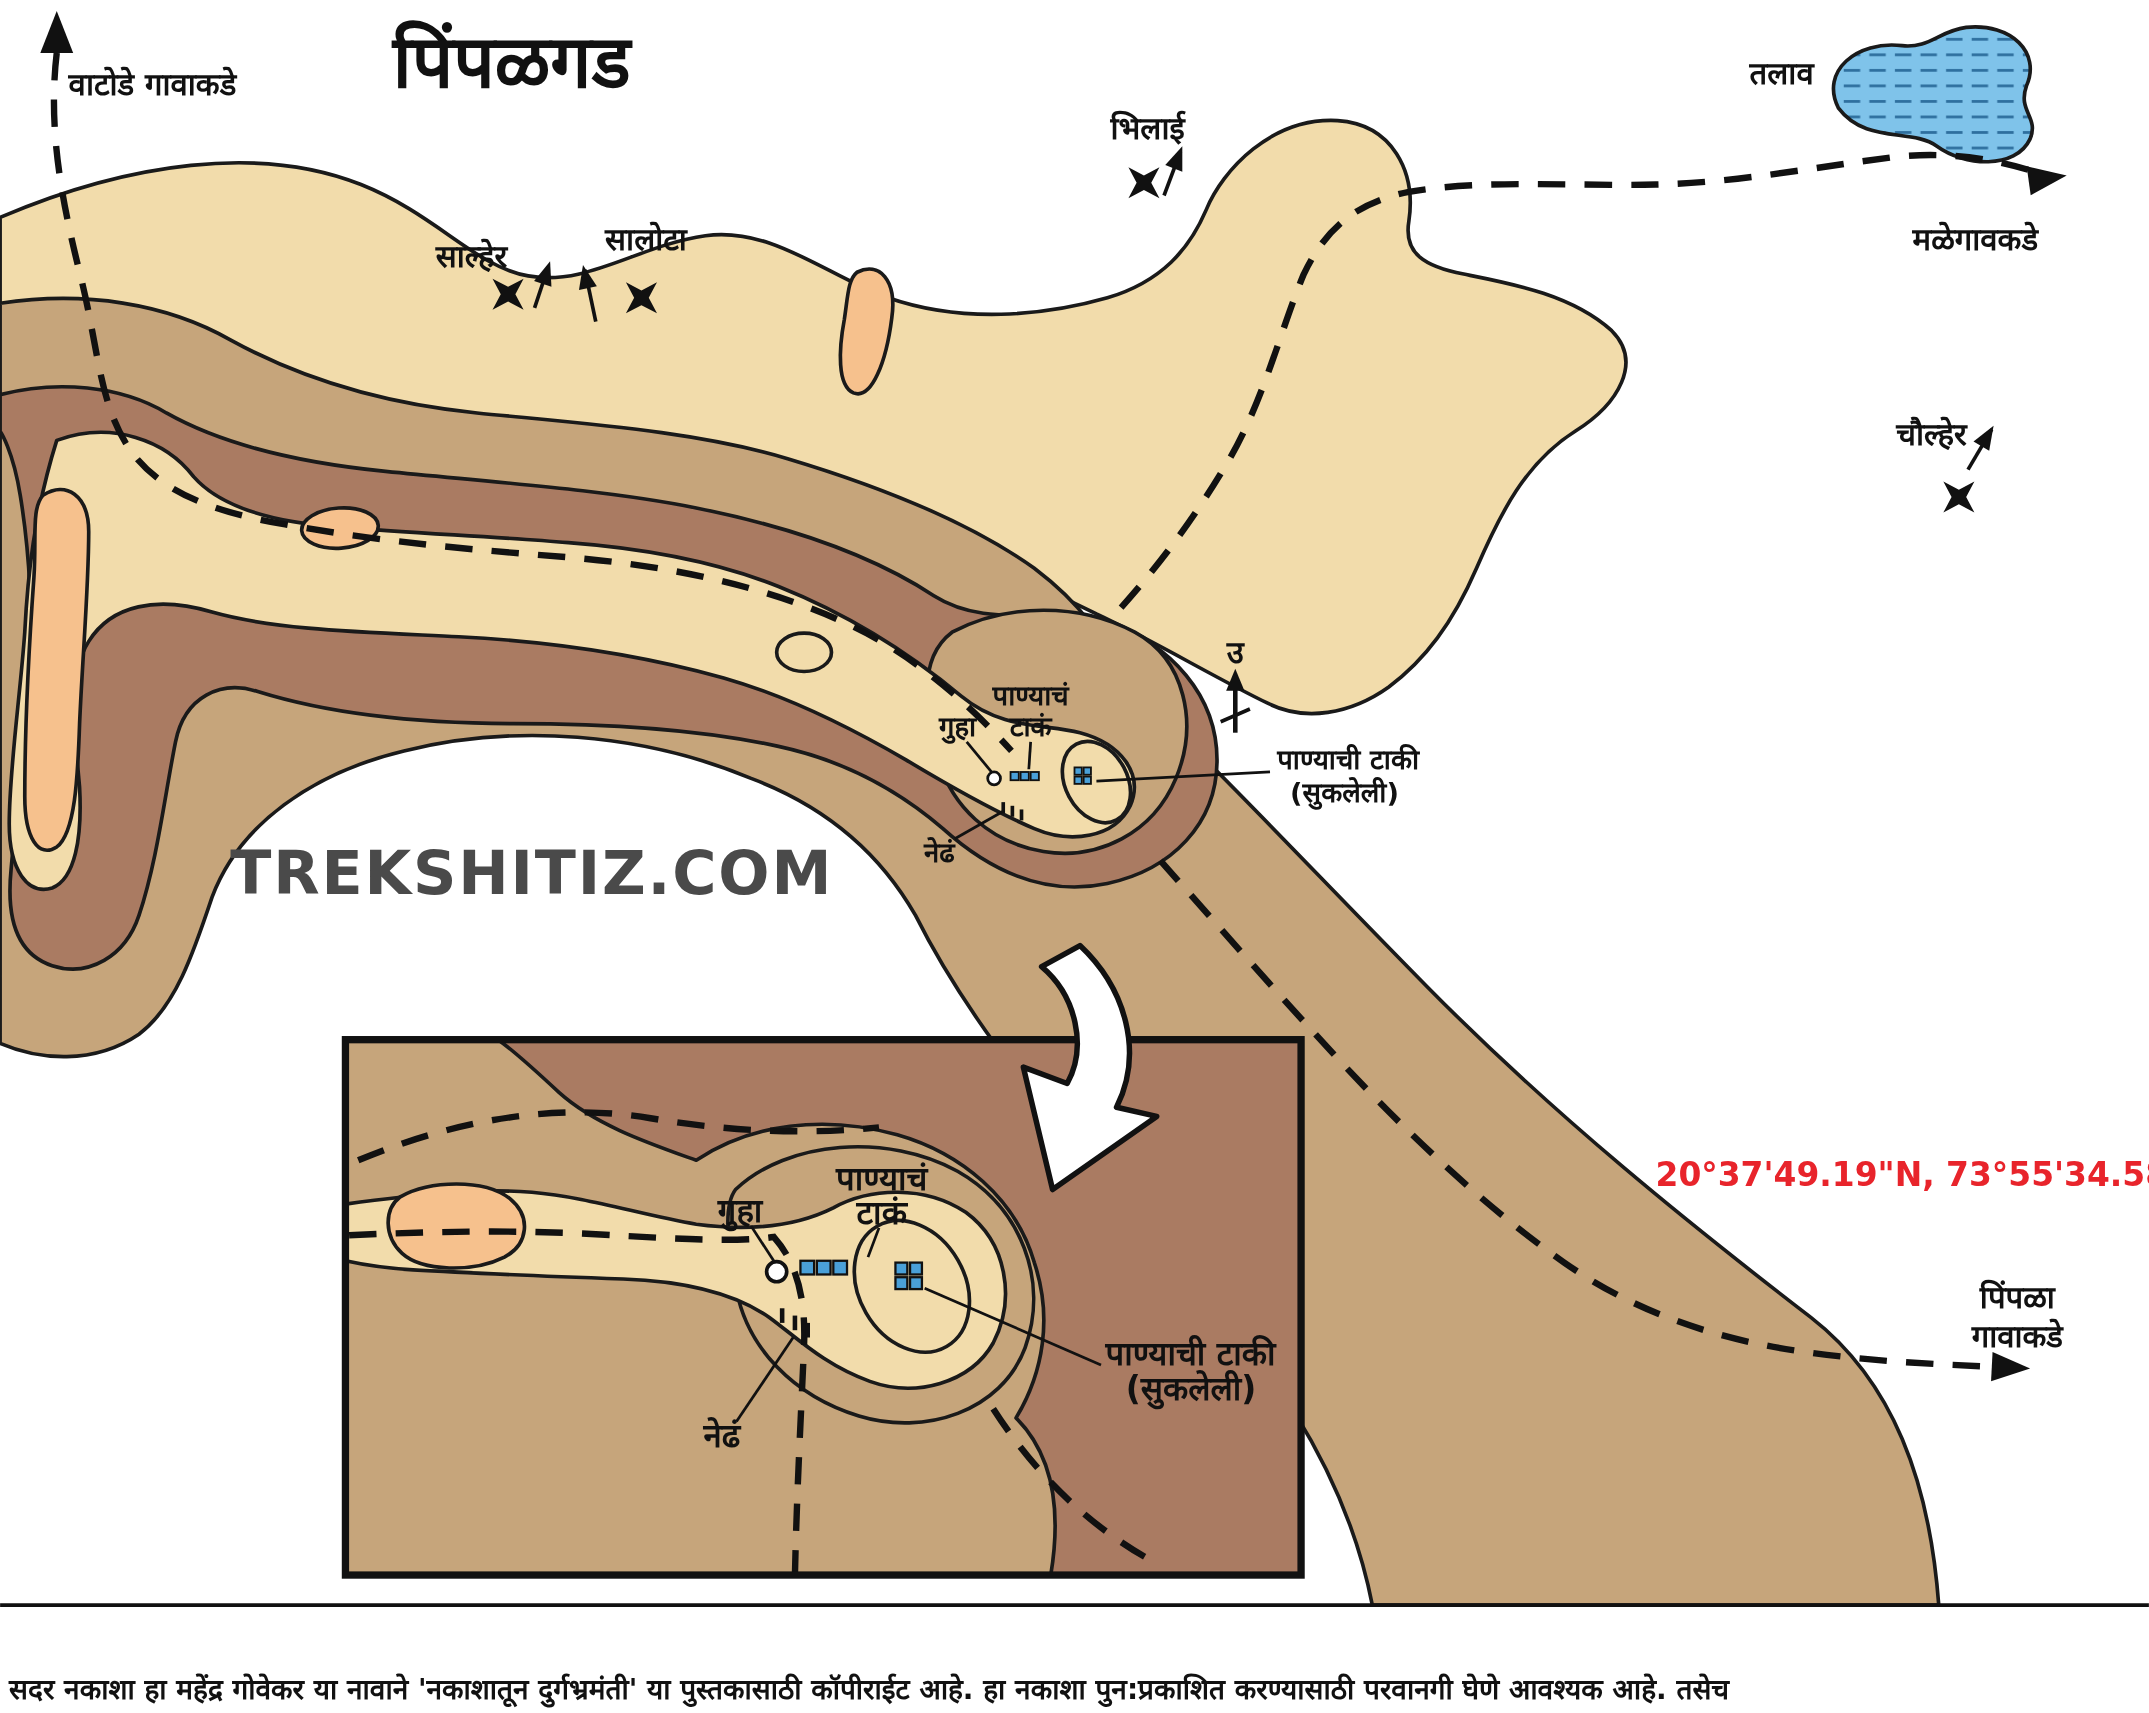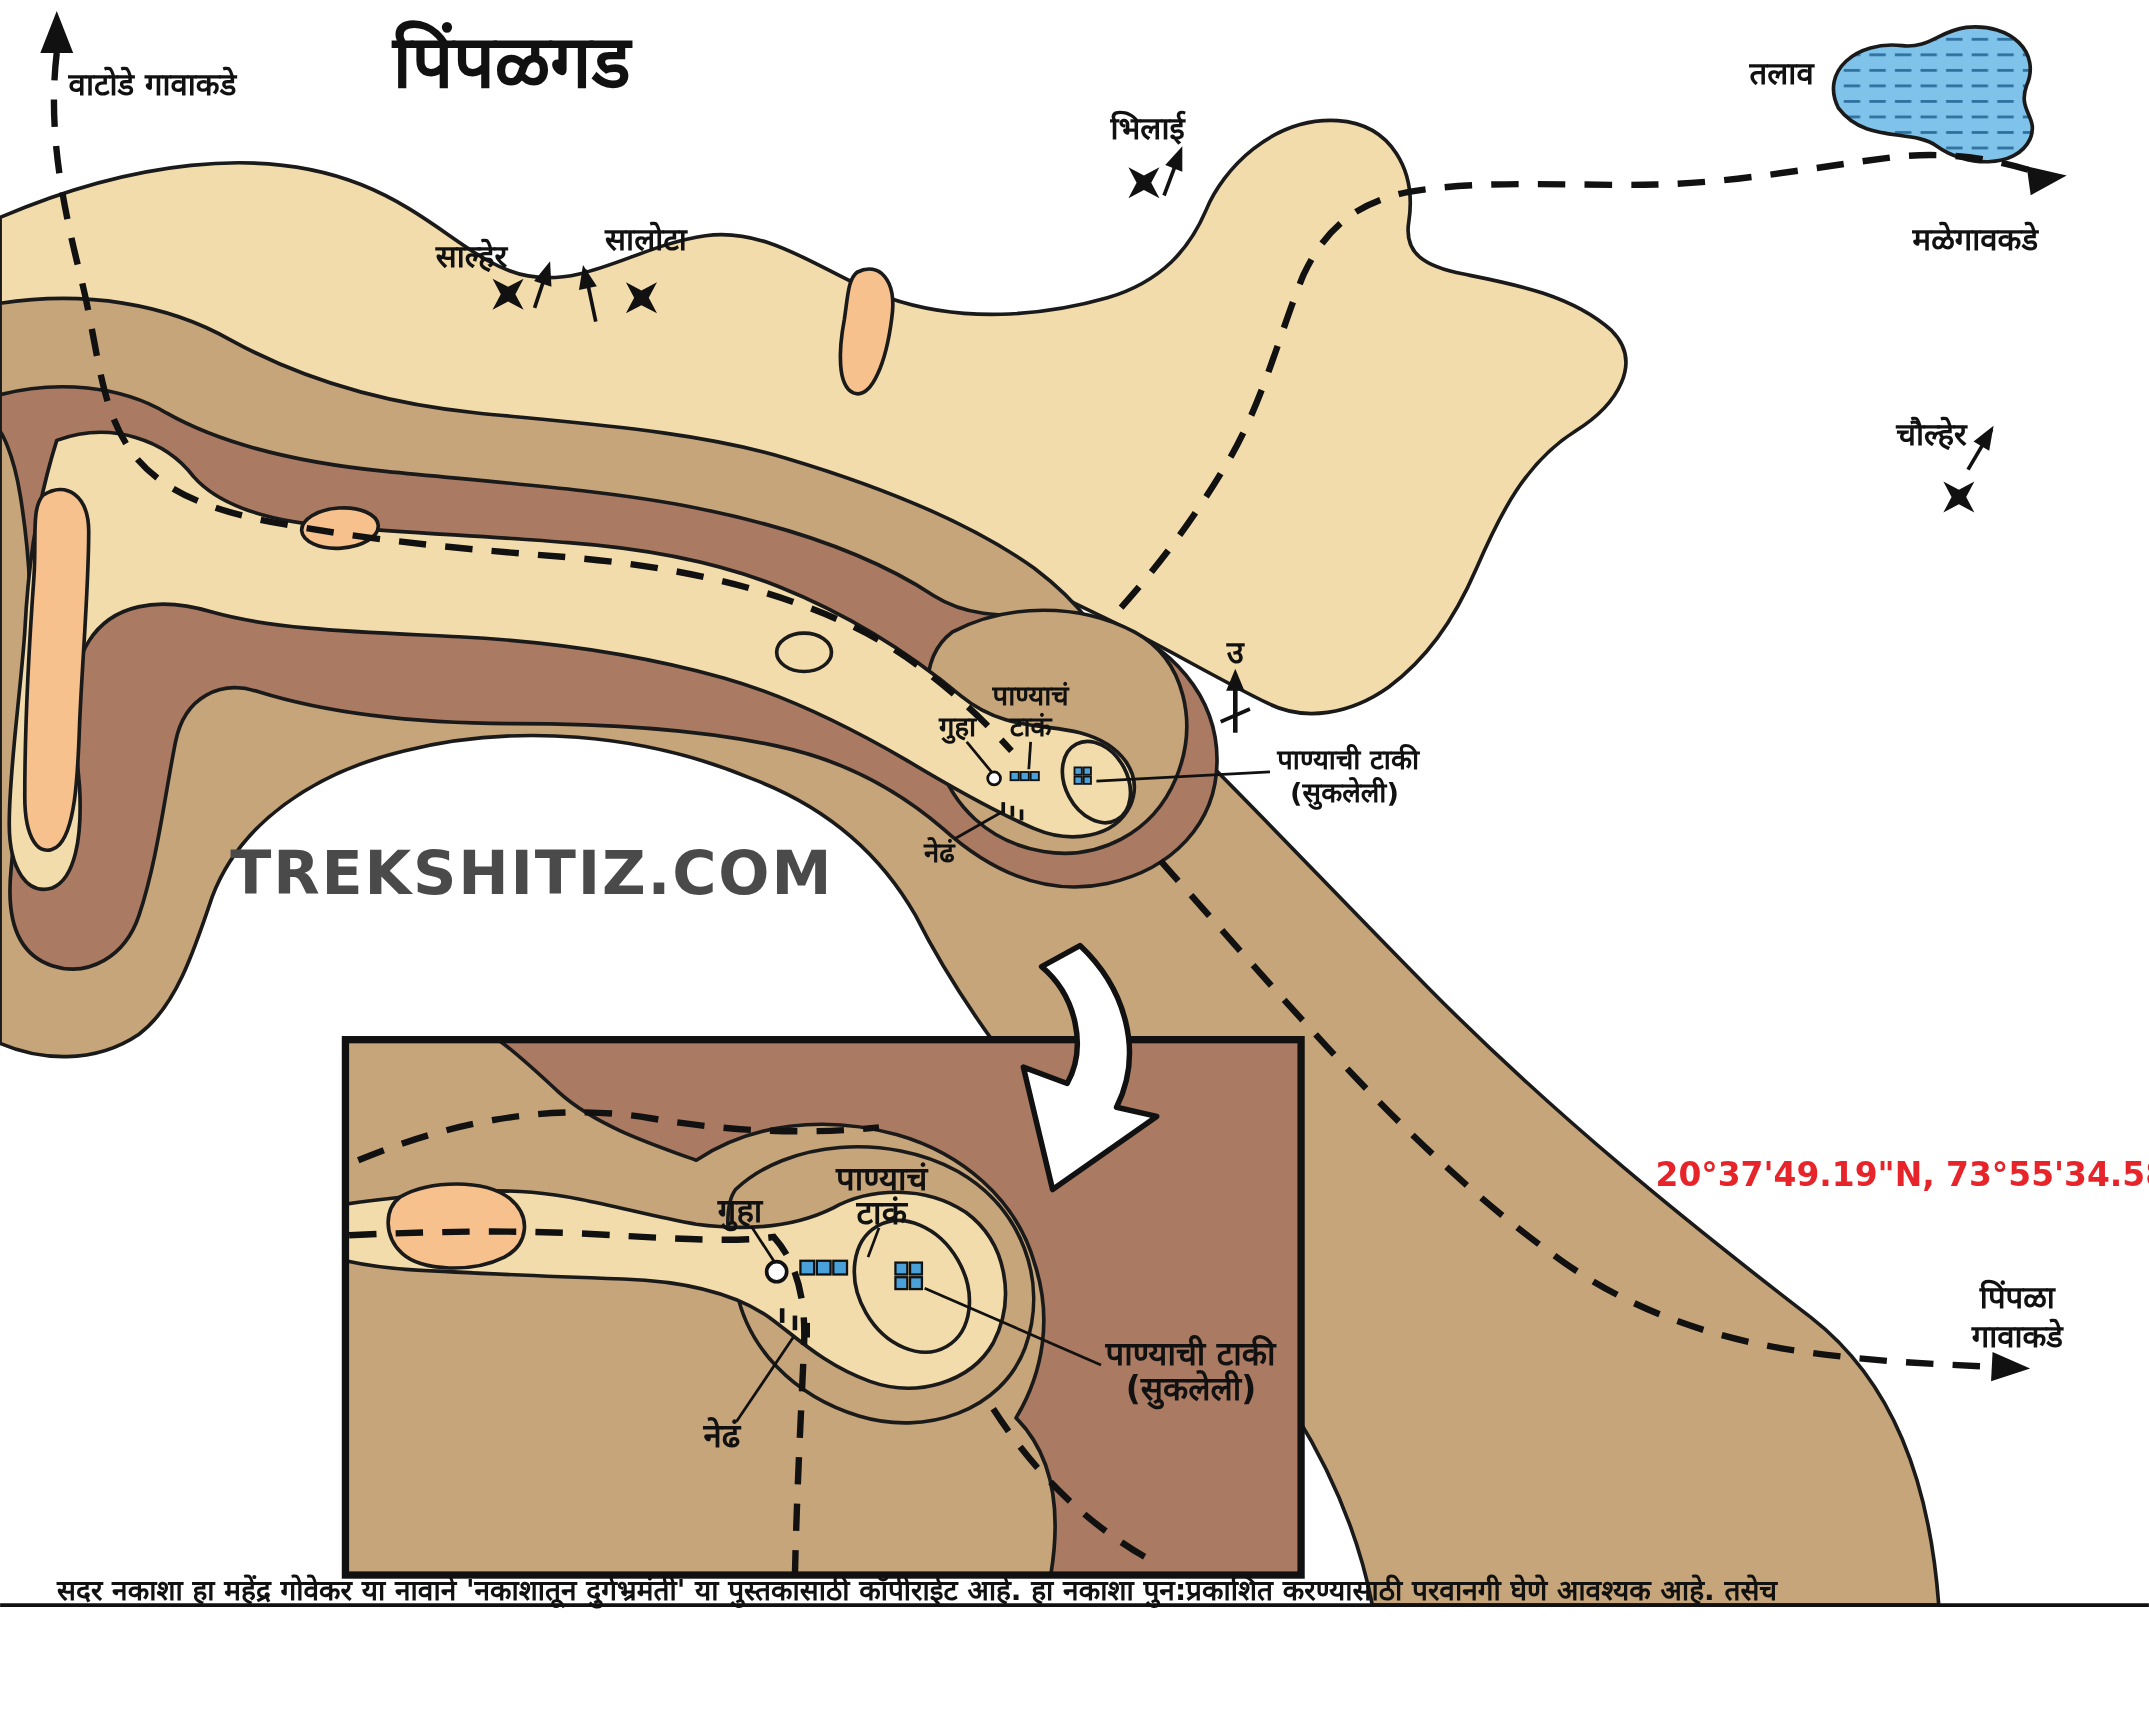--- a/index.html
+++ b/index.html
@@ -175,18 +175,18 @@
     <text class="lbl-inset" x="1232" y="1532">(सुकलेली)</text>
     <text class="lbl-inset" x="790" y="1584" text-anchor="middle">नेढं</text>
   </g>
   <rect x="378" y="1138" width="1046" height="586" fill="none" stroke="#111111" stroke-width="8"></rect>
 
   <path fill="#ffffff" stroke="#111111" stroke-width="6" stroke-linejoin="round" d="M 1182 1035 C 1232 1082 1252 1152 1222 1212 L 1266 1222 L 1152 1302 L 1120 1168 L 1168 1186 C 1190 1146 1178 1090 1140 1058 Z"></path>
 
   <line x1="0" y1="1757" x2="2352" y2="1757" stroke="#111111" stroke-width="4"></line>
 </svg>
 
-<div class="footer" style="top:1571px;margin-left:48px;">
+<div class="footer" style="top:1670px;">
   <div class="fline">सदर नकाशा हा महेंद्र गोवेकर या नावाने 'नकाशातून दुर्गभ्रमंती' या पुस्तकासाठी कॉपीराईट आहे. हा नकाशा पुन:प्रकाशित करण्यासाठी परवानगी घेणे आवश्यक आहे. तसेच</div>
 </div>
 
 </div>
 
 
 </body></html>

